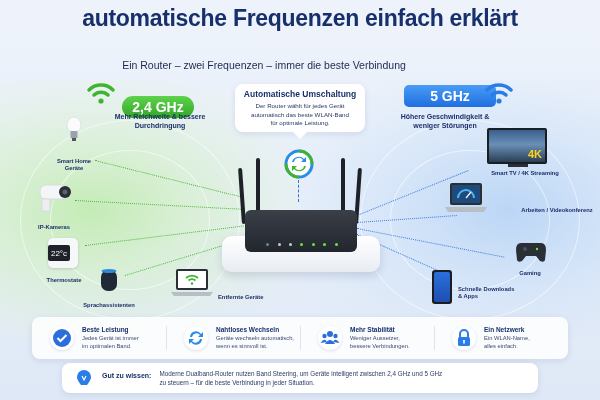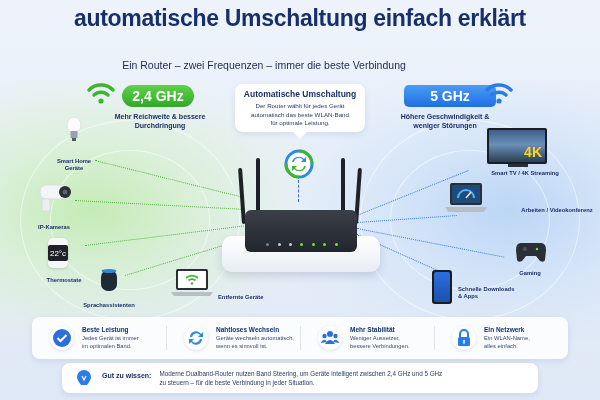--- a/index.html
+++ b/index.html
@@ -26,21 +26,21 @@
   }
   .subtitle {
     position: absolute; left: 0; top: 59px; width: 528px; text-align: center;
     font-size: 10.5px; color: #1d2a4e;
   }
 
   .band-badge {
     position: absolute; height: 22px; border-radius: 5px; color: #fff; font-weight: bold;
     font-size: 14px; display: flex; align-items: center; justify-content: center;
   }
-  .band-24 { left: 122px; top: 85px; width: 72px; background: linear-gradient(180deg, #5fd24a, #33a62a); border-radius: 11px; }
+  .band-24 { left: 122px; top: 96px; width: 72px; background: linear-gradient(180deg, #5fd24a, #33a62a); border-radius: 11px; }
   .band-5 { left: 404px; top: 85px; width: 92px; background: linear-gradient(180deg, #4a9cf5, #1f6fe0); }
   .band-desc {
     position: absolute; font-size: 7px; font-weight: bold; text-align: center; color: #1d2f6a; line-height: 9px;
   }
 
   .wifi { position: absolute; }
 
   .auto-box {
     position: absolute; left: 235px; top: 84px; width: 130px; height: 48px; background: #fff;
     border-radius: 8px; box-shadow: 0 2px 6px rgba(40,70,130,0.12); text-align: center; padding-top: 5px;
@@ -98,21 +98,21 @@
 <body>
 
 <div class="bg-left"></div>
 <div class="bg-right"></div>
 <div class="ring" style="left:20px;top:120px;width:220px;height:200px;"></div>
 <div class="ring" style="left:50px;top:150px;width:160px;height:140px;"></div>
 <div class="ring" style="left:360px;top:120px;width:220px;height:200px;"></div>
 <div class="ring" style="left:390px;top:150px;width:160px;height:140px;"></div>
 
 <div class="title">
-  <div>automatische Umschaltung einfach erklärt</div>
+  <div>automatische Frequenzen einfach erklärt</div>
 </div>
 <div class="subtitle">Ein Router – zwei Frequenzen – immer die beste Verbindung</div>
 
 <svg class="wifi" style="left:86px;top:80px;" width="30" height="26" viewBox="0 0 30 26">
   <path d="M3 10 A17 17 0 0 1 27 10" stroke="#3fb52f" stroke-width="3.5" fill="none" stroke-linecap="round"></path>
   <path d="M8 15 A10 10 0 0 1 22 15" stroke="#3fb52f" stroke-width="3.5" fill="none" stroke-linecap="round"></path>
   <circle cx="15" cy="21" r="2.6" fill="#3fb52f"></circle>
 </svg>
 <div class="band-badge band-24">2,4 GHz</div>
 <div class="band-desc" style="left:100px;top:112px;width:120px;">
@@ -184,21 +184,21 @@
 </div>
 
 <svg style="position:absolute;left:36px;top:182px;" width="36" height="32" viewBox="0 0 36 32">
   <rect x="4" y="3" width="28" height="14" rx="6" fill="#f4f5f7" stroke="#d8dce2"></rect>
   <circle cx="29" cy="10" r="6" fill="#2a2e35"></circle>
   <circle cx="29" cy="10" r="2.5" fill="#5a6270"></circle>
   <rect x="6" y="17" width="8" height="12" fill="#eceef1" stroke="#d8dce2"></rect>
 </svg>
 <div class="device-label" style="left:26px;top:224px;width:56px;">IP-Kameras</div>
 
-<div style="position:absolute;left:48px;top:238px;width:20px;height:30px;border-radius:5px;background:#f6f7f9;box-shadow:0 1px 3px rgba(0,0,0,0.15);display:flex;align-items:center;justify-content:center;">
+<div style="position:absolute;left:48px;top:238px;width:30px;height:30px;border-radius:5px;background:#f6f7f9;box-shadow:0 1px 3px rgba(0,0,0,0.15);display:flex;align-items:center;">
   <div style="width:22px;height:16px;background:#1e2228;border-radius:2px;color:#fff;font-size:8px;display:flex;align-items:center;justify-content:center;">22°c</div>
 </div>
 <div class="device-label" style="left:36px;top:277px;width:56px;">Thermostate</div>
 
 <svg style="position:absolute;left:100px;top:268px;" width="18" height="24" viewBox="0 0 18 24">
   <rect x="1" y="2" width="16" height="21" rx="7" fill="#1f2a36"></rect>
   <ellipse cx="9" cy="3" rx="7.5" ry="2" fill="#2e8ad8"></ellipse>
 </svg>
 <div class="device-label" style="left:78px;top:302px;width:62px;">Sprachassistenten</div>
 
@@ -207,21 +207,21 @@
   <rect x="8" y="3" width="28" height="17" fill="#fff"></rect>
   <path d="M16 10 A9 9 0 0 1 28 10" stroke="#3fb52f" stroke-width="1.8" fill="none"></path>
   <path d="M18.5 12.5 A5.5 5.5 0 0 1 25.5 12.5" stroke="#3fb52f" stroke-width="1.8" fill="none"></path>
   <circle cx="22" cy="15.5" r="1.2" fill="#3fb52f"></circle>
   <path d="M1 24 L43 24 L40 28 L4 28 Z" fill="#b8bec6"></path>
 </svg>
 <div class="device-label" style="left:218px;top:294px;width:60px;text-align:left;">Entfernte Geräte</div>
 
 <div style="position:absolute;left:487px;top:128px;width:60px;height:36px;background:#1a1d22;border-radius:2px;padding:2px;">
   <div style="width:100%;height:100%;background:linear-gradient(180deg,#3a5f8e 0%,#6a8fb6 45%,#2a3f55 100%);position:relative;">
-    <span style="position:absolute;right:3px;bottom:2px;font-size:14px;font-weight:bold;color:#ffd21f;">4K</span>
+    <span style="position:absolute;right:3px;bottom:2px;font-size:11px;font-weight:bold;color:#ffd21f;">4K</span>
   </div>
 </div>
 <div style="position:absolute;left:508px;top:164px;width:20px;height:3px;background:#2a2e35;"></div>
 <div class="device-label" style="left:480px;top:170px;width:90px;">Smart TV / 4K Streaming</div>
 
 <svg style="position:absolute;left:444px;top:182px;" width="44" height="32" viewBox="0 0 44 32">
   <rect x="6" y="1" width="32" height="22" rx="2" fill="#2a2e35"></rect>
   <rect x="8" y="3" width="28" height="18" fill="#1e4a7c"></rect>
   <path d="M14 16 A8 8 0 0 1 30 16" stroke="#4fb4f0" stroke-width="2" fill="none"></path>
   <line x1="22" y1="16" x2="27" y2="10" stroke="#fff" stroke-width="1.2"></line>

